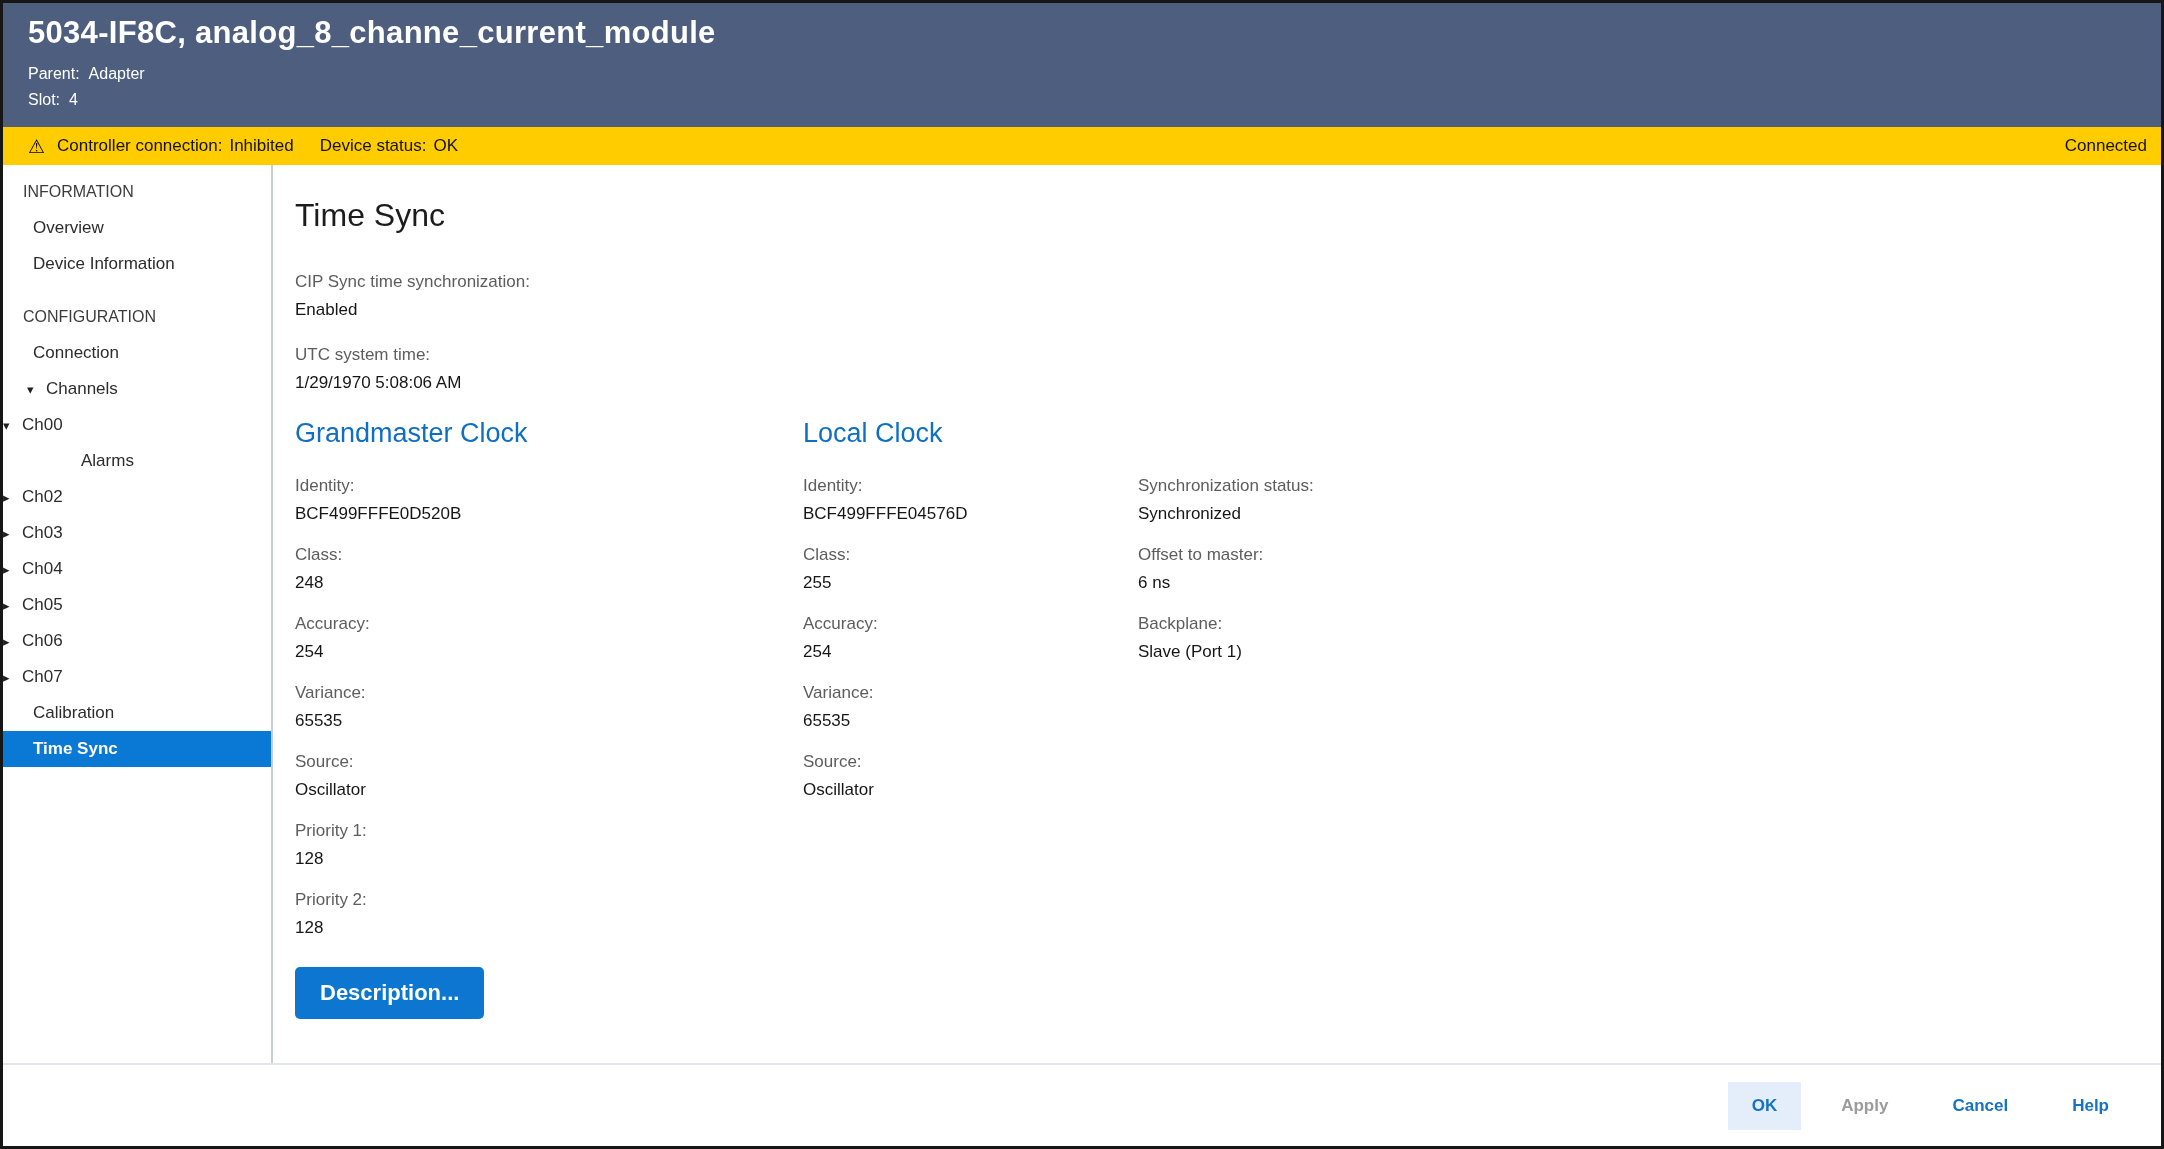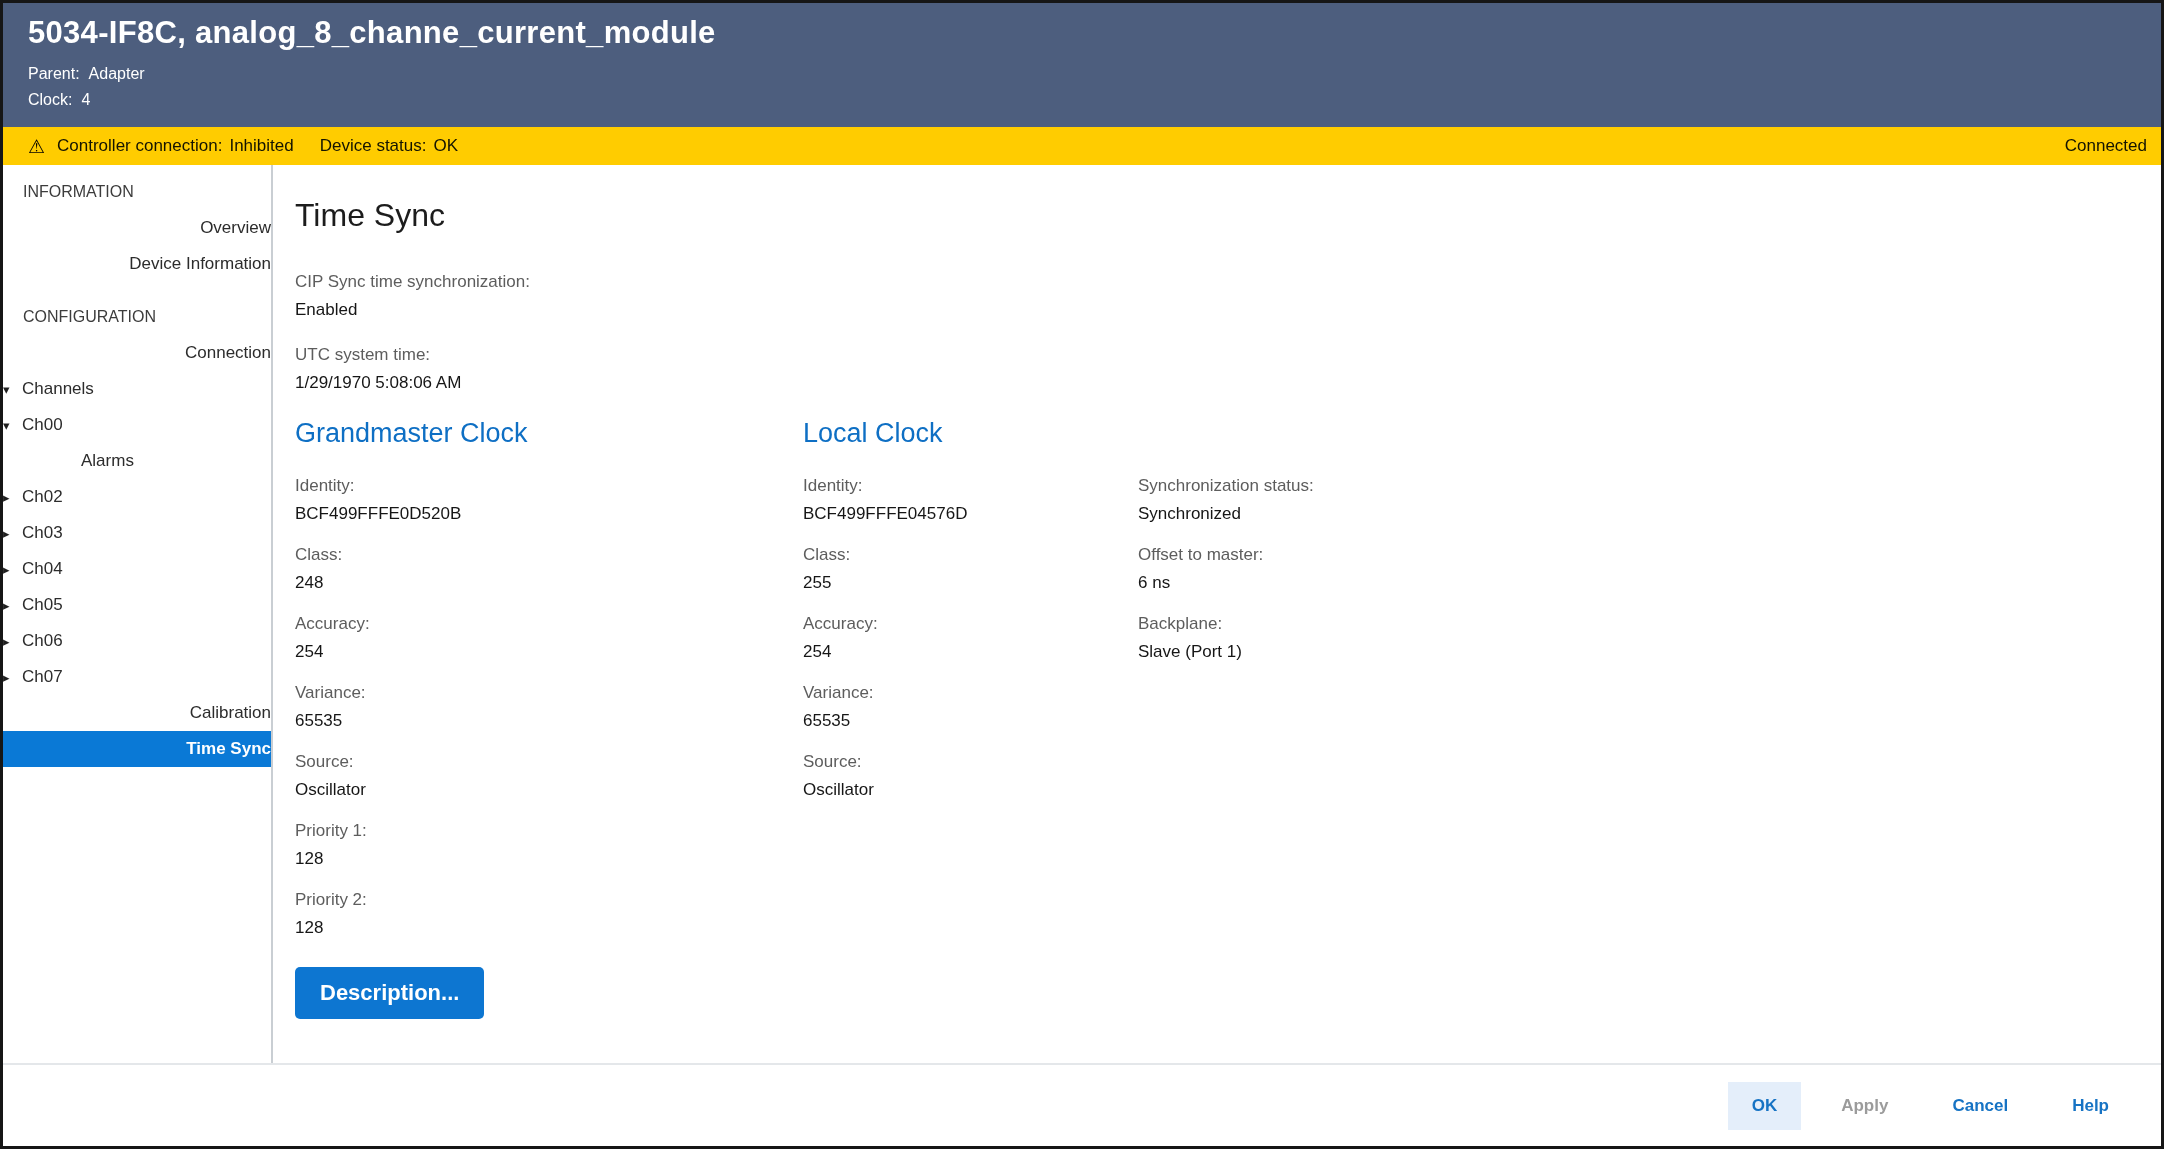--- a/index.html
+++ b/index.html
@@ -28,22 +28,22 @@
   .alertbar .pair { margin-right: 26px; }
   .alertbar .pair .lbl { margin-right: 7px; }
   .alertbar .right-status { margin-left: auto; }
   
   .bodyrow { flex: 1 1 auto; display: flex; min-height: 0; }
   .sidebar { width: 270px; flex: 0 0 auto; border-right: 2px solid #c9ced3; padding-top: 8px; color: #2c2c2c; }
   .nav-header { font-size: 16px; color: #3c3c3c; padding: 10px 0 9px 20px; }
   .nav-header.spaced { margin-top: 16px; }
   .nav-item { font-size: 17px; padding: 8px 0; cursor: pointer; white-space: nowrap; }
   .nav-item .arrow { display: inline-block; width: 19px; font-size: 13px; color: #1f1f1f; }
-  .ind1 { padding-left: 42px; text-align: right; }
-  .g1   { padding-left: 0; }
+  .ind1 { padding-left: 30px; }
+  .g1   { padding-left: 24px; }
   .g2   { }
   .ind3 { padding-left: 78px; }
   .nav-item.selected { background: #0a79d6; color: #fff; font-weight: bold; }
   
   .content { flex: 1 1 auto; padding: 24px 30px 0 22px; overflow: hidden; }
   .page-title { font-size: 32px; font-weight: 400; color: #1c1c1c; margin: 8px 0 38px 0; }
   .field { margin-bottom: 21px; }
   .field .label { font-size: 17px; color: #5d5d5d; margin-bottom: 8px; }
   .field .value { font-size: 17px; color: #161616; }
   .general { margin-bottom: 14px; }
@@ -80,21 +80,21 @@
 <body>
 
 <div class="window">
 
   <div class="titlebar">
     <div class="title">5034-IF8C, analog_8_channe_current_module</div>
     <div class="meta-row">
       <span class="meta-label">Parent:</span><span>Adapter</span>
     </div>
     <div class="meta-row">
-      <span class="meta-label">Clock:</span><span>4</span>
+      <span class="meta-label">Slot:</span><span>4</span>
     </div>
   </div>
 
   <div class="alertbar">
     <span class="warn-icon">⚠</span>
     <span class="pair">
       <span class="lbl">Controller connection:</span><span>Inhibited</span>
     </span>
     <span class="pair">
       <span class="lbl">Device status:</span><span>OK</span>

